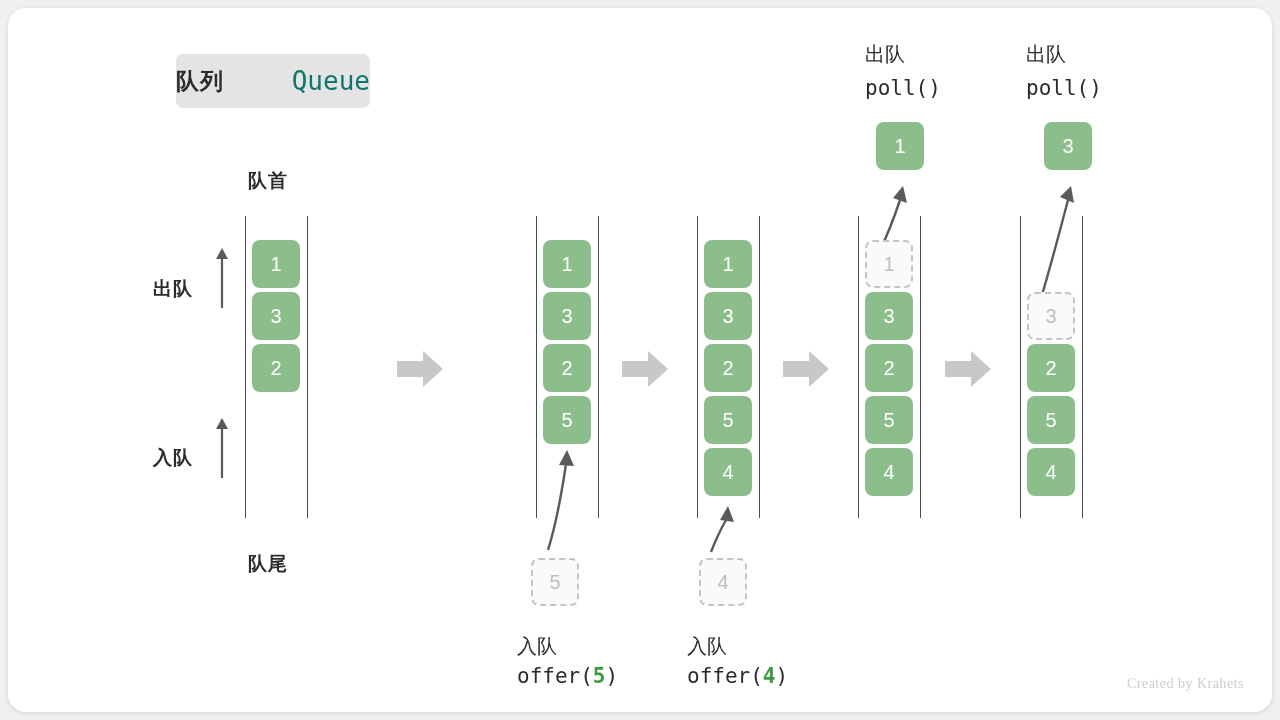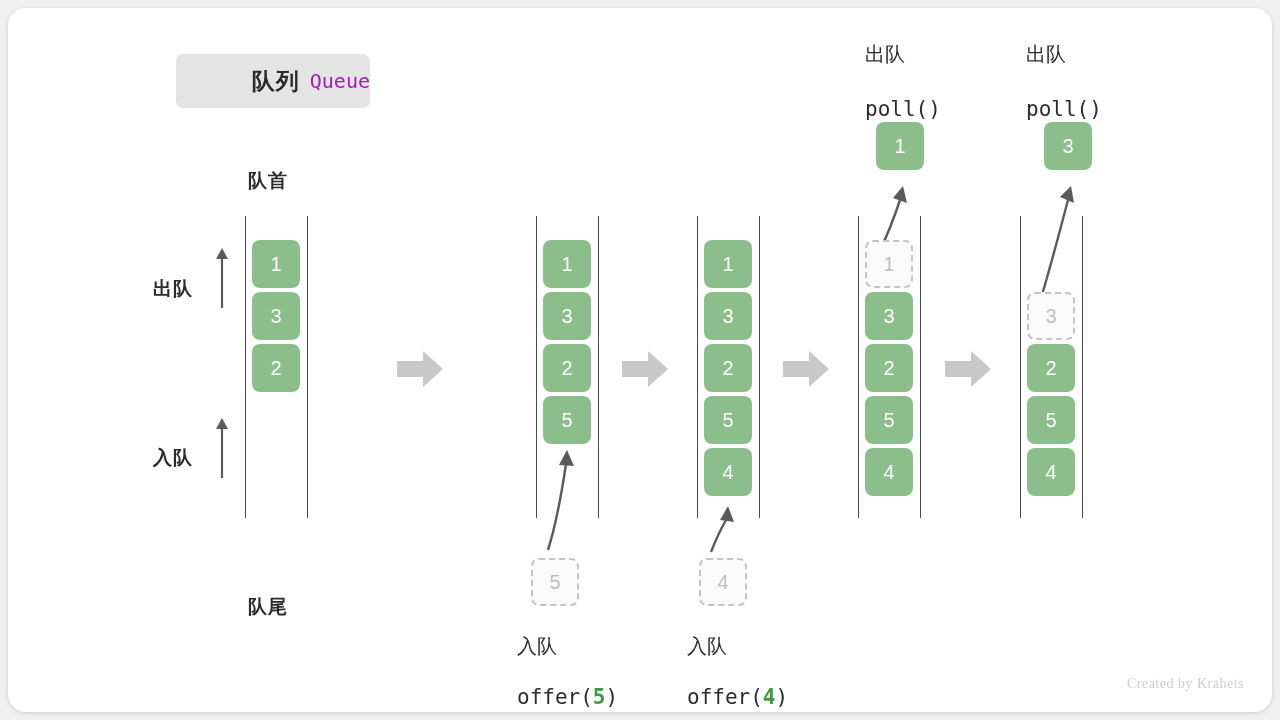--- a/index.html
+++ b/index.html
@@ -25,43 +25,43 @@
   }
 
   .abs { position: absolute; }
 
   
   #title-chip {
     left: 168px; top: 46px;
     width: 194px; height: 54px;
     background: #e4e4e4;
     border-radius: 7px;
-    display: flex; align-items: center; justify-content: flex-end;
+    display: flex; align-items: center; justify-content: space-between;
   }
   #title-chip .cn {
     font-size: 23px; font-weight: bold; color: #2b2b2b;
     letter-spacing: 1px;
   }
   #title-chip .en {
     font-family: "DejaVu Sans Mono", "Liberation Mono", monospace;
-    font-size: 20px; color: #a21caf; margin-left: 10px;
+    font-size: 26px; color: #0f766e; margin-left: 10px;
   }
 
   
   .cnlabel {
     font-size: 19px; font-weight: bold; color: #2b2b2b;
     white-space: nowrap; letter-spacing: 1px;
   }
   .toplabel {
     font-size: 20px; color: #2b2b2b; white-space: nowrap;
     line-height: 36px; text-align: left;
   }
   .mono {
     font-family: "DejaVu Sans Mono", "Liberation Mono", monospace;
-    font-size: 21px; color: #2b2b2b; white-space: nowrap; margin-top: 21px;
+    font-size: 21px; color: #2b2b2b; white-space: nowrap;
   }
   .mono .hl { color: #3a9a3f; font-weight: bold; }
 
   
   .rail {
     width: 1px;
     background: #4a4a4a;
   }
 
   
@@ -104,21 +104,21 @@
 
 <div id="card">
 
   <div class="abs" id="title-chip">
     <span class="cn">队列</span>
     <span class="en">Queue</span>
   </div>
 
   <div class="abs cnlabel" style="left:240px; top:160px;">队首</div>
 
-  <div class="abs cnlabel" style="left:240px; top:543px;margin-top:43px;">队尾</div>
+  <div class="abs cnlabel" style="left:240px; top:543px;">队尾</div>
 
   <div class="abs cnlabel" style="left:145px; top:268px;">出队</div>
 
   <div class="abs cnlabel" style="left:145px; top:437px;">入队</div>
 
   <svg class="abs thinarrow" style="left:206px; top:238px;" viewBox="0 0 16 62">
     <line x1="8" y1="62" x2="8" y2="10" stroke="#5a5a5a" stroke-width="2.2"></line>
     <path d="M8 2 L14 13 L2 13 Z" fill="#5a5a5a"></path>
   </svg>
 

